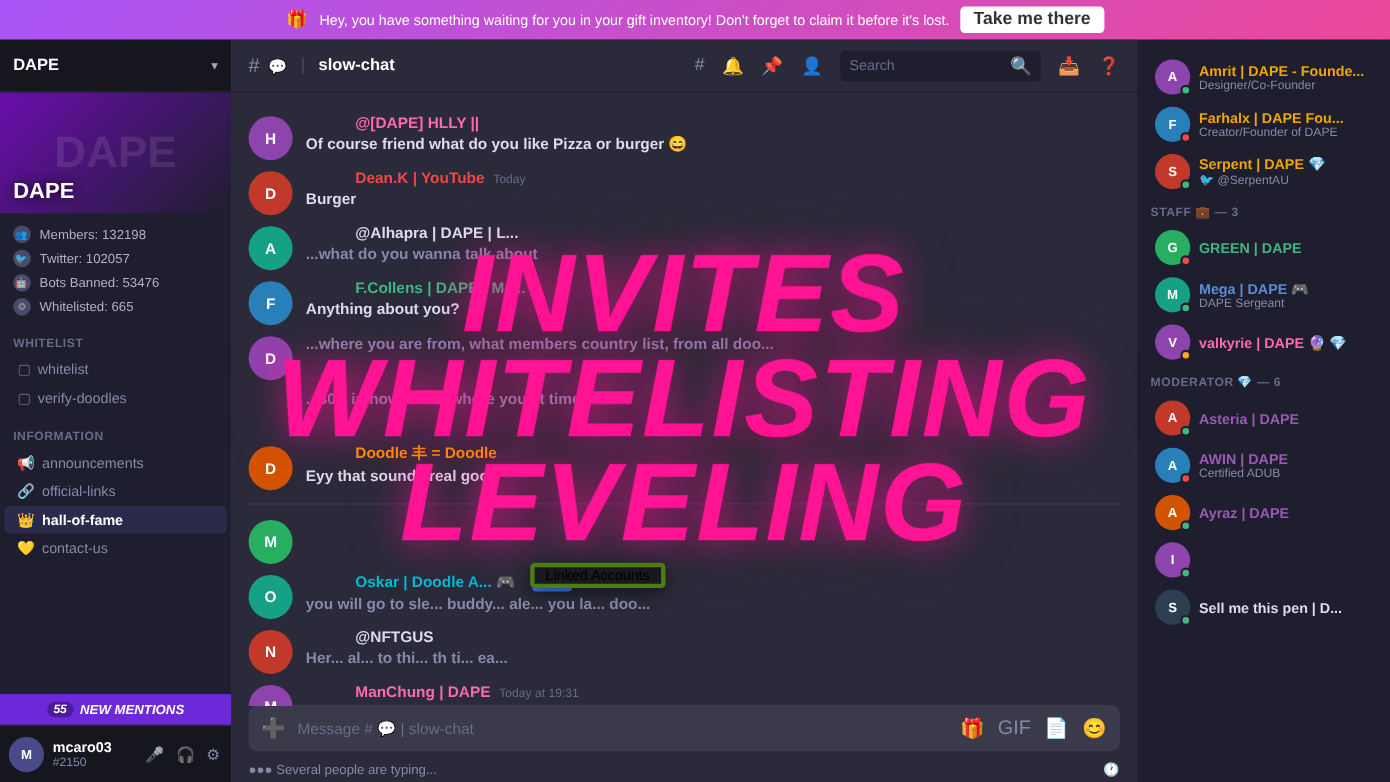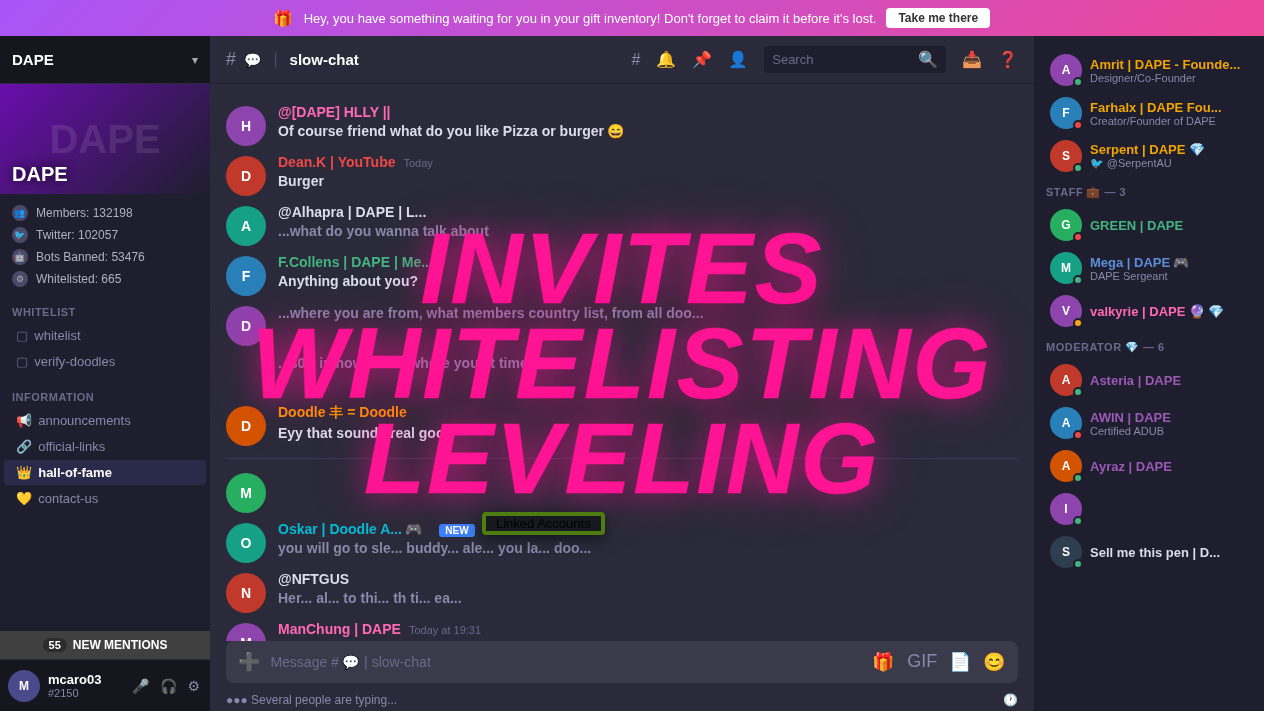--- a/index.html
+++ b/index.html
@@ -7,21 +7,21 @@
 
     
     .notif-bar {
       width: 100%; height: 36px; background: linear-gradient(135deg, #a855f7, #ec4899);
       display: flex; align-items: center; justify-content: center; gap: 10px; flex-shrink: 0;
     }
     .notif-bar .notif-icon { color: white; font-size: 16px; }
     .notif-bar .notif-text { color: white; font-size: 13px; }
     .notif-bar .notif-btn {
       background: white; color: #333; border: none; border-radius: 4px;
-      padding: 3px 12px; font-size: 12px; cursor: pointer; font-weight: 600;
+      padding: 3px 12px; font-size: 16px; cursor: pointer; font-weight: 600;
     }
 
     .main-layout { display: flex; flex: 1; overflow: hidden; }
 
     
     .sidebar {
       width: 210px; background: #1e1e2e; display: flex; flex-direction: column;
       flex-shrink: 0; overflow: hidden;
     }
     .sidebar-header {
@@ -69,23 +69,23 @@
       padding: 0 8px; gap: 8px; border-top: 1px solid #2a2a3a; flex-shrink: 0;
     }
     .user-avatar { width: 32px; height: 32px; border-radius: 50%; background: #4a4a8a; display: flex; align-items: center; justify-content: center; font-size: 12px; color: white; font-weight: 700; flex-shrink: 0; }
     .user-info { flex: 1; min-width: 0; }
     .user-name { color: white; font-size: 13px; font-weight: 600; }
     .user-disc { color: #8888aa; font-size: 11px; }
     .user-actions { display: flex; gap: 6px; }
     .user-action-btn { color: #8888aa; font-size: 14px; cursor: pointer; padding: 2px; }
 
     .new-mentions-bar {
-      height: 28px; background: #404040; display: flex; align-items: center;
+      height: 28px; background: #6d28d9; display: flex; align-items: center;
       justify-content: center; color: white; font-size: 12px; font-weight: 700;
-      cursor: pointer; flex-shrink: 0;
+      cursor: pointer; flex-shrink: 0; font-style: italic;
     }
     .mentions-count { background: rgba(0,0,0,0.3); border-radius: 8px; padding: 1px 6px; margin-right: 6px; font-size: 11px; }
 
     
     .chat-area { flex: 1; display: flex; flex-direction: column; background: #2a2a3a; overflow: hidden; position: relative; }
 
     .chat-header {
       height: 48px; background: #2a2a3a; border-bottom: 1px solid #1e1e2e;
       display: flex; align-items: center; padding: 0 16px; gap: 8px; flex-shrink: 0;
     }
@@ -117,21 +117,21 @@
       font-size: 100px; font-weight: 900; color: #ff1493; line-height: 0.95;
       text-shadow: 0 0 30px rgba(255,20,147,0.6), 0 0 60px rgba(255,20,147,0.3);
       letter-spacing: 2px; font-style: italic;
       -webkit-text-stroke: 1px rgba(255,20,147,0.5);
     }
 
     .msg-group { display: flex; padding: 4px 16px; gap: 12px; }
     .msg-avatar { width: 40px; height: 40px; border-radius: 50%; flex-shrink: 0; display: flex; align-items: center; justify-content: center; font-size: 14px; font-weight: 700; color: white; margin-top: 2px; }
     .msg-content { flex: 1; min-width: 0; }
     .msg-header { display: flex; align-items: baseline; gap: 8px; margin-bottom: 2px; }
-    .msg-author { font-weight: 600; font-size: 14px; }
+    .msg-author { font-weight: 600; font-size: 14px; margin-left: 45px; }
     .msg-time { color: #6a6a8a; font-size: 11px; text-align: center; }
     .msg-text { color: #dcdcec; font-size: 14px; line-height: 1.4; font-weight: bold; }
     .msg-text.dim { color: #8888aa; }
 
     .divider { height: 1px; background: #3a3a5a; margin: 8px 16px; }
     .new-badge {
       display: inline-block; background: #3b82f6; color: white; font-size: 10px;
       font-weight: 700; padding: 1px 6px; border-radius: 3px; margin-left: 8px;
     }
 

